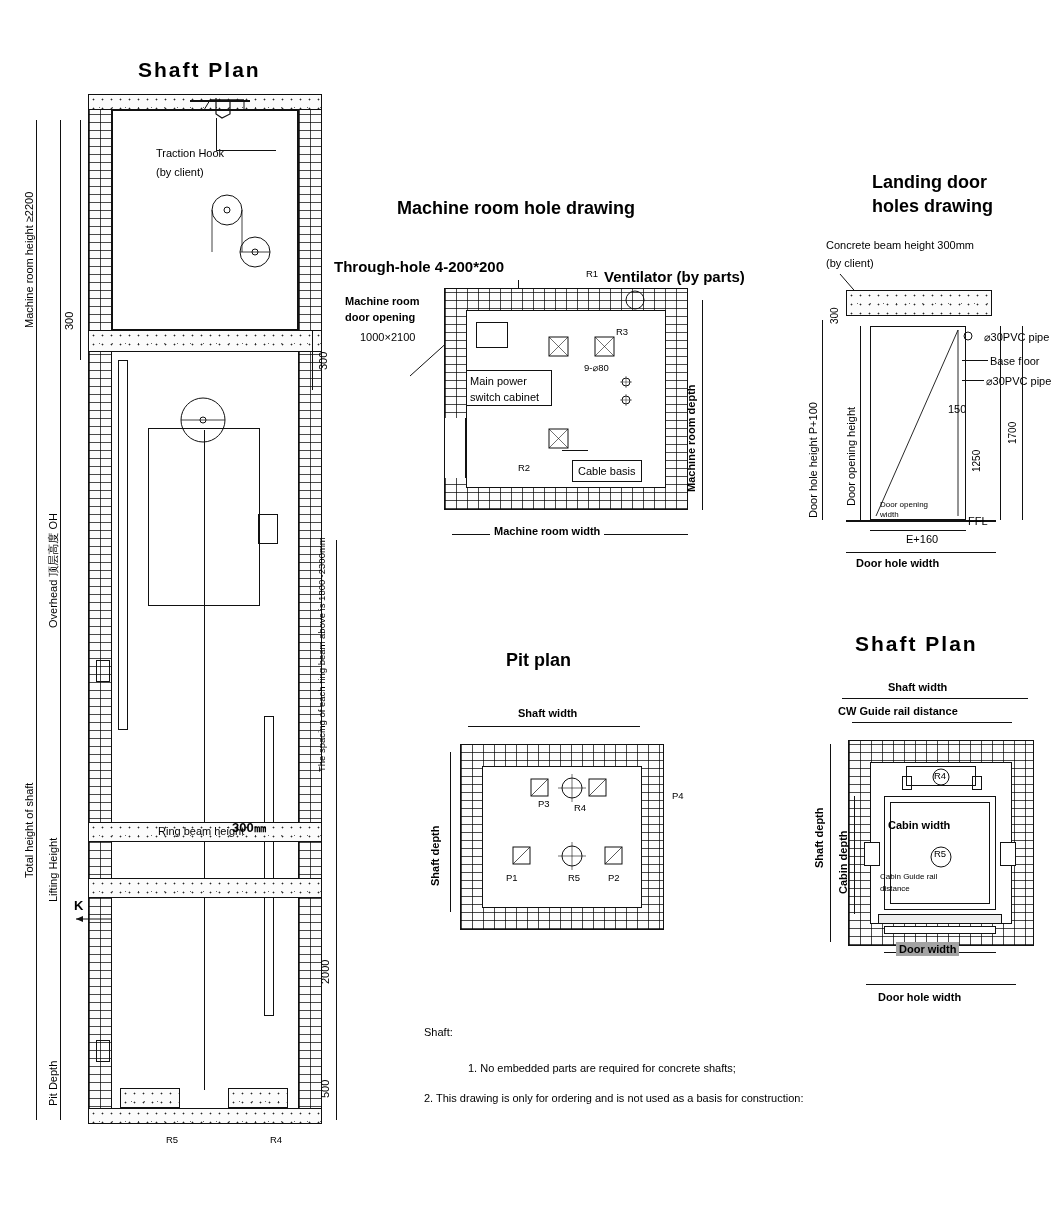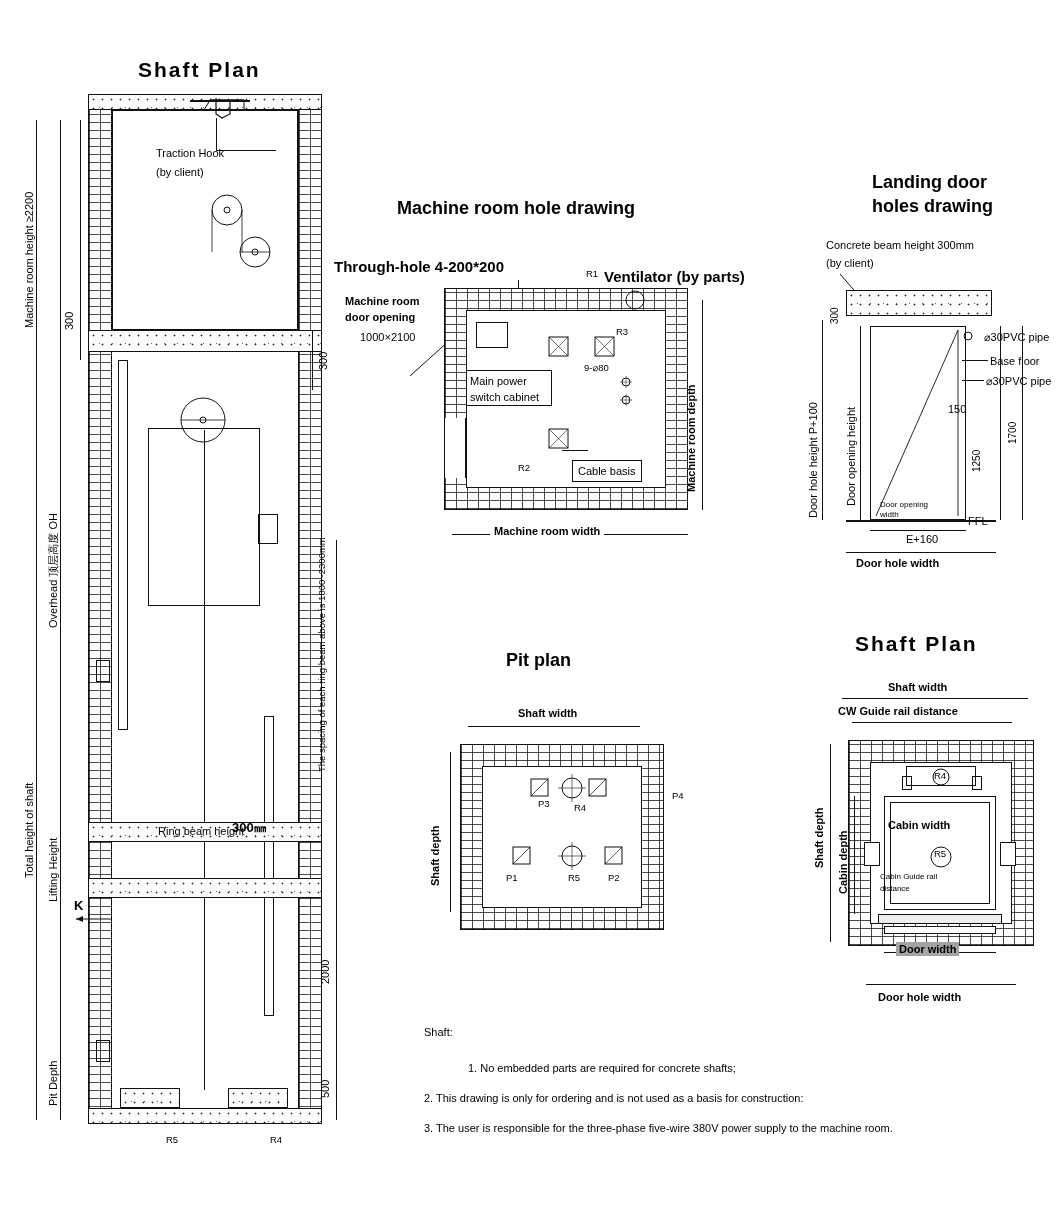--- a/index.html
+++ b/index.html
@@ -376,15 +376,14 @@
   <div class="abs ln vln" style="left:854px; top:796px; height:118px;"></div>
 
   <div class="abs ln hln" style="left:884px; top:952px; width:112px;"></div>
   <div class="abs lbl-b" style="left:896px; top:942px; background:#a3a3a3; padding:0 3px;">Door width</div>
   <div class="abs ln hln" style="left:866px; top:984px; width:150px;"></div>
   <div class="abs lbl-b" style="left:878px; top:990px;">Door hole width</div>
 
   <div class="abs note" style="left:424px; top:1026px;">Shaft:</div>
   <div class="abs note" style="left:424px; top:1062px;margin-left:44px;">1. No embedded parts are required for concrete shafts;</div>
   <div class="abs note" style="left:424px; top:1092px;">2. This drawing is only for ordering and is not used as a basis for construction:</div>
-  <div class="abs note" style="left:424px; top:1122px;">3. The user is responsible for the three-phase five-wire 380V power supply to the machine room.</div>
 
 </div>
 
 </body></html>

